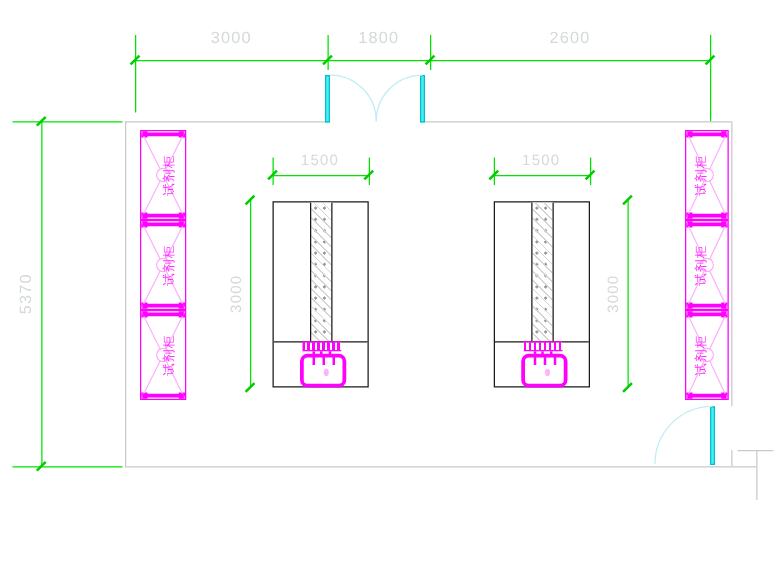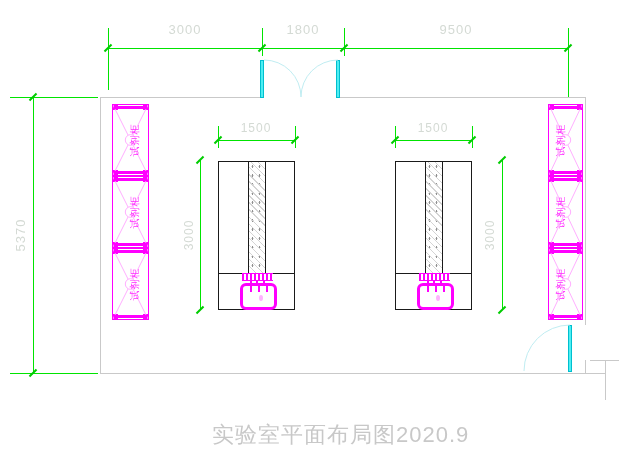--- a/index.html
+++ b/index.html
@@ -78,21 +78,21 @@
   <div class="ln green" style="left:108px;top:28px;width:1px;height:62px"></div>
   <div class="ln green" style="left:262px;top:28px;width:1px;height:28px"></div>
   <div class="ln green" style="left:344px;top:28px;width:1px;height:28px"></div>
   <div class="ln green" style="left:568px;top:28px;width:1px;height:69px"></div>
   <div class="tick" style="left:108px;top:48px"></div>
   <div class="tick" style="left:262px;top:48px"></div>
   <div class="tick" style="left:344px;top:48px"></div>
   <div class="tick" style="left:568px;top:48px"></div>
   <div class="dim-text" style="left:150px;top:22px;width:70px">3000</div>
   <div class="dim-text" style="left:268px;top:22px;width:70px">1800</div>
-  <div class="dim-text" style="left:421px;top:22px;width:70px">9500</div>
+  <div class="dim-text" style="left:421px;top:22px;width:70px">2600</div>
 
   <div class="ln green" style="left:33px;top:97px;width:1px;height:276px"></div>
   <div class="ln green" style="left:10px;top:97px;width:88px;height:1px"></div>
   <div class="ln green" style="left:10px;top:373px;width:88px;height:1px"></div>
   <div class="tick" style="left:33px;top:97px"></div>
   <div class="tick" style="left:33px;top:373px"></div>
   <div class="dim-text rot" style="left:20px;top:235px">5370</div>
 
   <div class="leaf" style="left:260px;top:60px;height:38px"></div>
   <div class="leaf" style="left:336px;top:60px;height:38px"></div>
@@ -212,15 +212,14 @@
   <div class="ln green" style="left:395px;top:126px;width:1px;height:22px"></div>
   <div class="ln green" style="left:472px;top:126px;width:1px;height:22px"></div>
   <div class="tick" style="left:395px;top:140px"></div>
   <div class="tick" style="left:472px;top:140px"></div>
   <div class="dim-text" style="left:398px;top:121px;width:70px;font-size:12px">1500</div>
   <div class="ln green" style="left:502px;top:160px;width:1px;height:150px"></div>
   <div class="tick" style="left:502px;top:160px"></div>
   <div class="tick" style="left:502px;top:310px"></div>
   <div class="dim-text rot" style="left:490px;top:235px;font-size:12px">3000</div>
 
-  <div id="title">实验室平面布局图2020.9</div>
 
 </div>
 
 </body></html>

